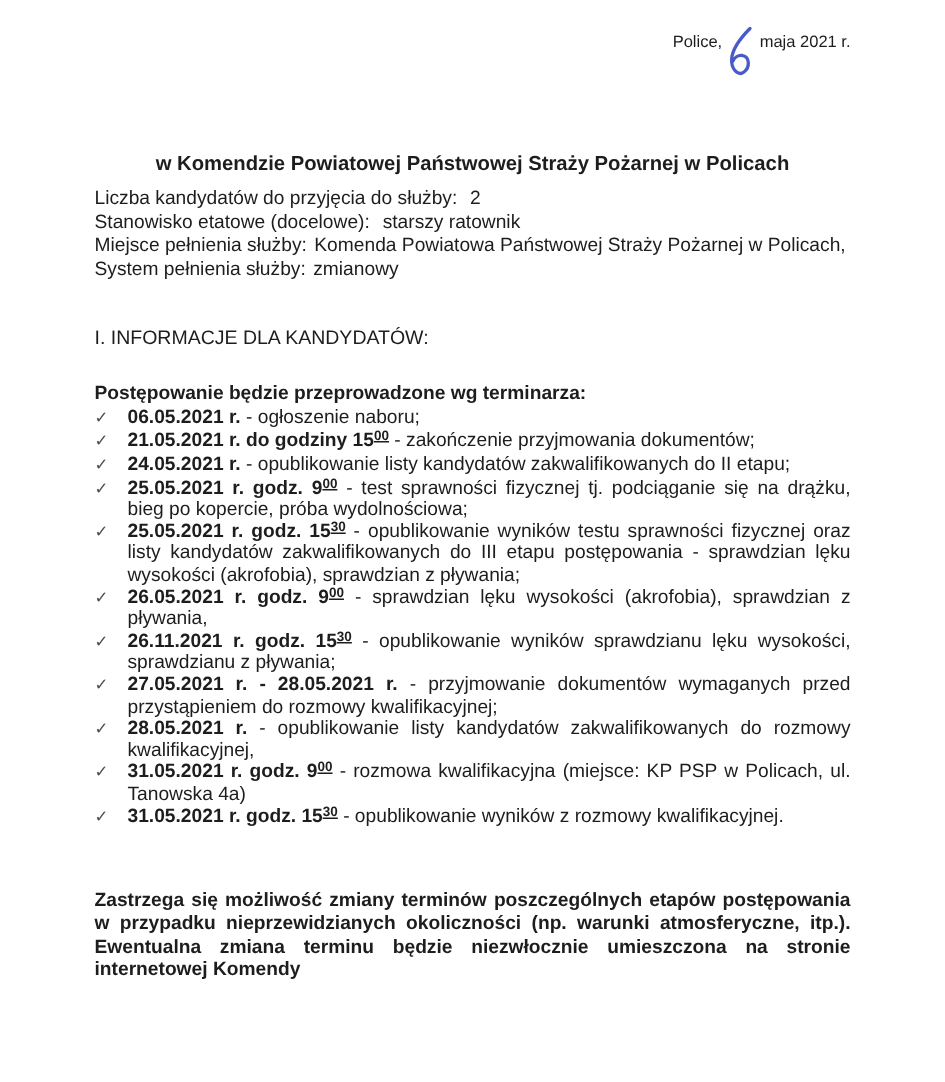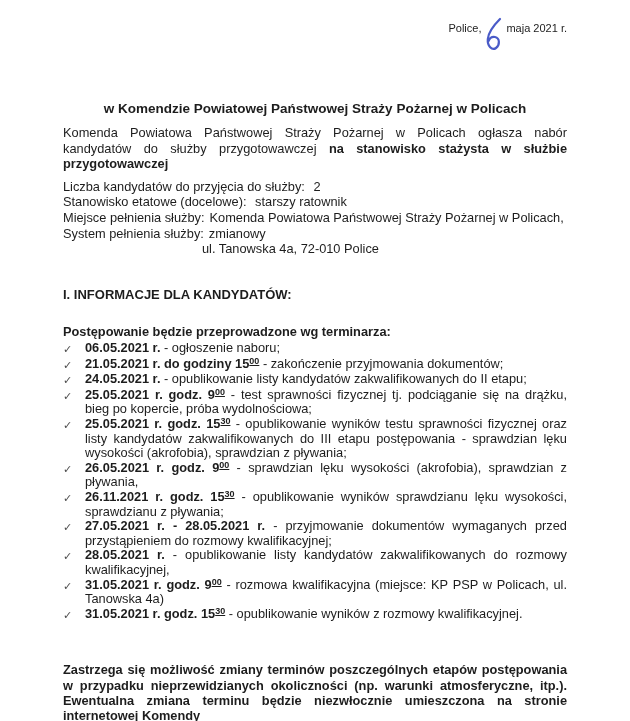--- a/index.html
+++ b/index.html
@@ -47,21 +47,21 @@
     font-size: 12.8px;
     line-height: 15.7px;
   }
   .details .label { font-weight: normal; }
   .details .val { margin-left: 5px; }
   .indent2 { padding-left: 139px; }
 
   
   .sec-heading {
     margin-top: 30px;
-    font-weight: bold;
+    font-weight: normal;
     font-size: 13px;
     line-height: 15px;
   }
   .sub-heading {
     margin-top: 22px;
     font-weight: bold;
     font-size: 12.8px;
     line-height: 15px;
   }
 
@@ -102,38 +102,34 @@
     <svg class="six-svg" width="20" height="36" viewBox="0 0 20 36" aria-hidden="true">
       <path d="M16 2 C11 7, 4.5 14, 3.8 22 C3.2 29, 8 34, 12 31 C16 28, 16 21, 11 20 C8 19.5, 5.5 21.5, 4.5 24" fill="none" stroke="#4a5bc8" stroke-width="2.2" stroke-linecap="round"></path>
     </svg>
     <span>maja 2021 r.</span>
   </div>
 
   <div class="title-block">
     <div>w Komendzie Powiatowej Państwowej Straży Pożarnej  w Policach</div>
   </div>
 
-  <p class="intro">
-    <span>Komenda Powiatowa Państwowej Straży Pożarnej w Policach ogłasza nabór kandydatów do służby przygotowawczej </span><span class="b">na stanowisko stażysta w służbie przygotowawczej</span>
-  </p>
 
   <div class="details">
     <div>
       <span class="label">Liczba kandydatów do przyjęcia do służby:</span><span class="val"> 2</span>
     </div>
     <div>
       <span class="label">Stanowisko etatowe (docelowe):</span><span class="val"> starszy ratownik</span>
     </div>
     <div>
       <span class="label">Miejsce pełnienia służby:</span><span class="val">Komenda Powiatowa Państwowej Straży Pożarnej w Policach,</span>
     </div>
     <div>
       <span class="label">System pełnienia służby:</span><span class="val">zmianowy</span>
     </div>
-    <div class="indent2">ul. Tanowska 4a, 72-010 Police</div>
   </div>
 
   <div class="sec-heading">I. INFORMACJE DLA KANDYDATÓW:</div>
   <div class="sub-heading">Postępowanie będzie przeprowadzone wg terminarza:</div>
 
   <div class="schedule">
 
     <div class="item">
       <span class="check">✓</span>
       <span class="item-text"><span class="b"><span>06.05.2021 r.</span><sup class="u"></sup></span><span> - ogłoszenie naboru;</span></span>

